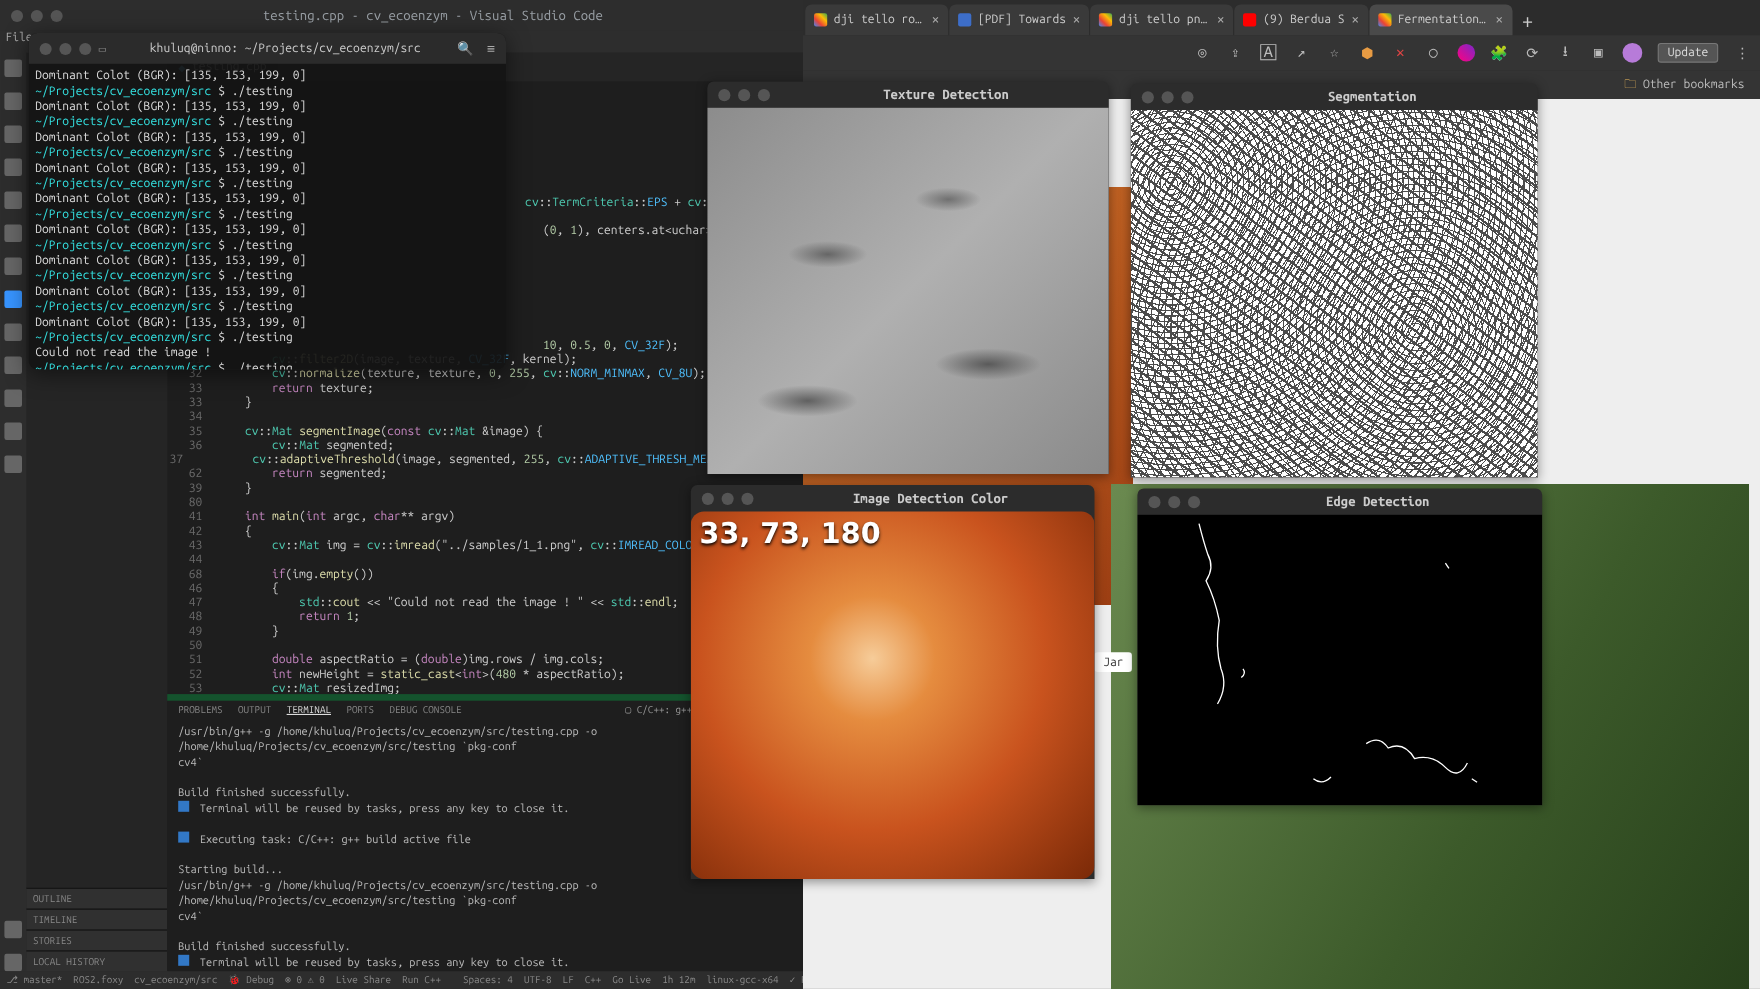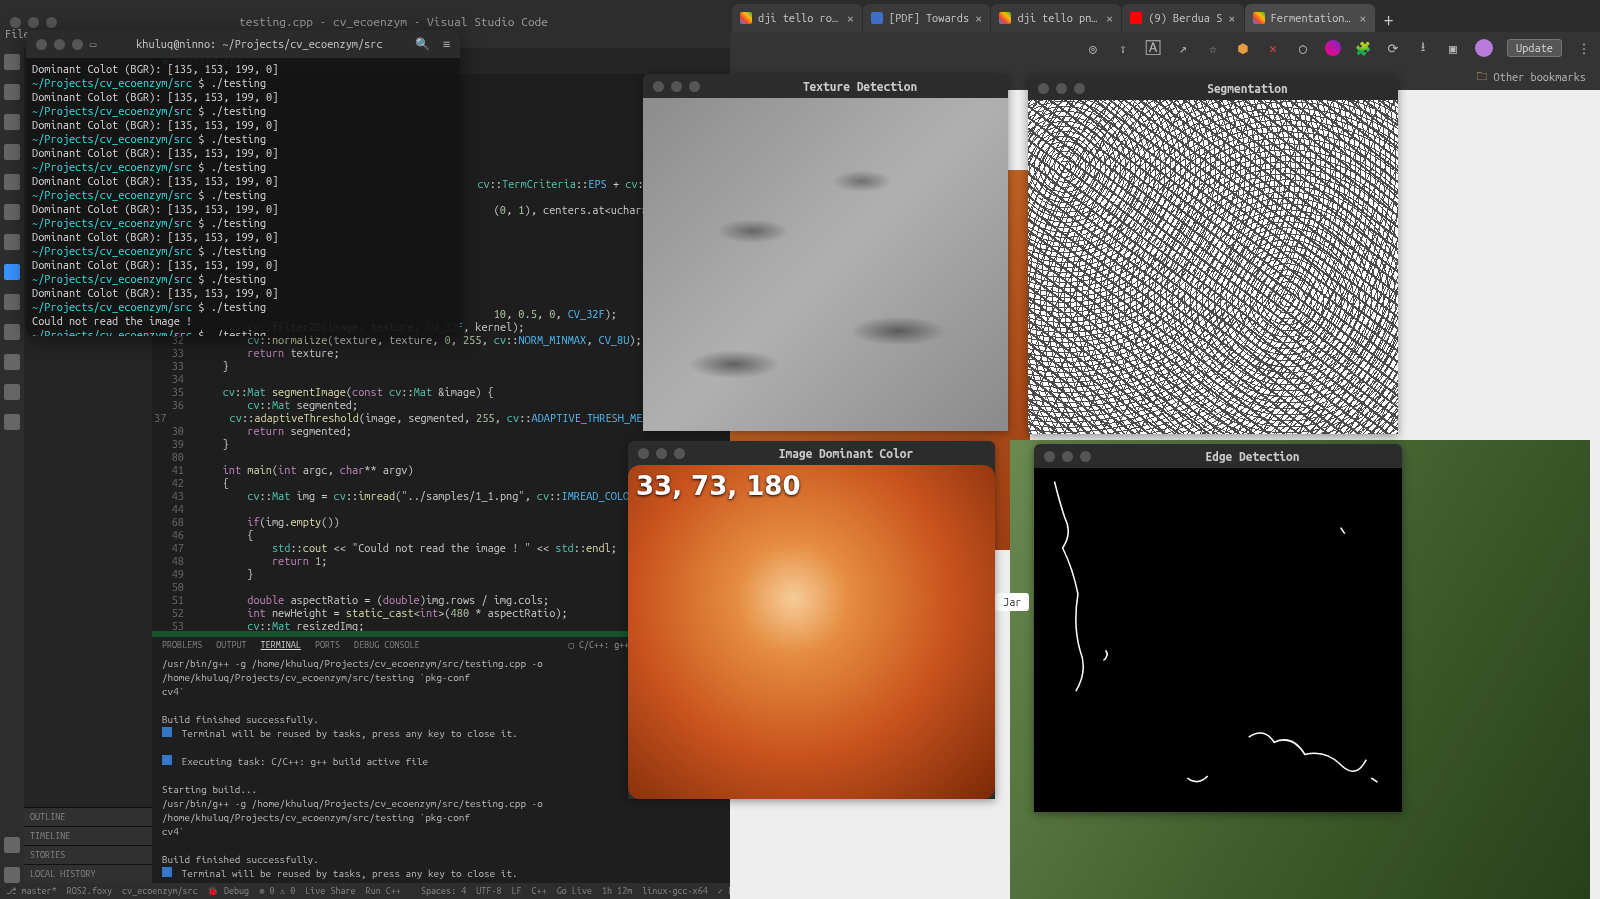--- a/index.html
+++ b/index.html
@@ -2,21 +2,21 @@
 <html><head>
 <meta charset="utf-8">
 <style>
   * { margin:0; padding:0; box-sizing:border-box; }
   body { width:1600px; height:899px; background:#1e1e1e; font-family:"Ubuntu Mono","Consolas",monospace; font-size:12px; color:#ccc; overflow:hidden; position:relative; }
 
   
   #vscode { position:absolute; left:0; top:0; width:730px; height:899px; background:#2d2d2d; }
 
   
-  #vscode-titlebar { height:28px; background:#2d2d2d; display:flex; align-items:flex-end; color:#9aa0a6; font-size:12px; }
+  #vscode-titlebar { height:28px; background:#2d2d2d; display:flex; align-items:center; color:#9aa0a6; font-size:12px; }
   .traffic-lights { display:flex; gap:7px; padding-left:10px; }
   .traffic-lights span { width:11px; height:11px; border-radius:50%; background:#555; display:inline-block; }
   #vscode-title { flex:1; text-align:center; }
 
   
   #vscode-menu { height:20px; padding-left:5px; color:#aaa; font-size:11px; }
 
   
   #activity-bar { position:absolute; left:0; top:48px; width:24px; bottom:16px; background:#2d2d2d; display:flex; flex-direction:column; align-items:center; gap:14px; padding-top:6px; }
   #activity-bar .act-icon { width:16px; height:16px; background:#666; border-radius:2px; }
@@ -116,21 +116,21 @@
       repeating-linear-gradient(-63deg,#000 0 1px,transparent 1px 11px);
     opacity:.7; mix-blend-mode:multiply;
   }
 
   #win-color { left:628px; top:441px; width:367px; height:358px; }
   #win-color .cv-body { background:
       radial-gradient(circle at 45% 40%, #f6cc99 0%, #e58c3f 20%, #c9531e 55%, #7a2907 100%); border-radius: 12px;
   }
   #win-color .cv-body .coloroverlay { position:absolute; left:8px; top:6px; color:#fff; font-size:26px; font-weight:bold; text-shadow:0 1px 3px #000; font-family:"DejaVu Sans",sans-serif; }
 
-  #win-edge { left:1034px; top:444px; width:368px; height:368px; }
+  #win-edge { left:1034px; top:444px; width:368px; height:288px; }
   #win-edge .cv-body { background:#000; }
   #win-edge svg { width:100%; height:100%; }
   #win-edge path { stroke:#fff; stroke-width:1.5; fill:none; }
 
 </style>
 </head>
 <body>
 
 <div id="vscode">
 
@@ -203,21 +203,21 @@
         <div class="line"><span class="ln"></span><span></span></div>
         <div class="line"><span class="ln"></span><span>                                                <span class="tok-num">10</span>, <span class="tok-num">0.5</span>, <span class="tok-num">0</span>, <span class="tok-const">CV_32F</span>);</span></div>
         <div class="line"><span class="ln">31</span><span>        <span class="tok-ns">cv</span>::<span class="tok-func">filter2D</span>(image, texture, <span class="tok-const">CV_32F</span>, kernel);</span></div>
         <div class="line"><span class="ln">32</span><span>        <span class="tok-ns">cv</span>::<span class="tok-func">normalize</span>(texture, texture, <span class="tok-num">0</span>, <span class="tok-num">255</span>, <span class="tok-ns">cv</span>::<span class="tok-const">NORM_MINMAX</span>, <span class="tok-const">CV_8U</span>);</span></div>
         <div class="line"><span class="ln">33</span><span>        <span class="tok-kw">return</span> texture;</span></div>
         <div class="line"><span class="ln">33</span><span>    }</span></div>
         <div class="line"><span class="ln">34</span><span></span></div>
         <div class="line"><span class="ln">35</span><span>    <span class="tok-ns">cv</span>::<span class="tok-type">Mat</span> <span class="tok-func">segmentImage</span>(<span class="tok-kw">const</span> <span class="tok-ns">cv</span>::<span class="tok-type">Mat</span> &amp;image) {</span></div>
         <div class="line"><span class="ln">36</span><span>        <span class="tok-ns">cv</span>::<span class="tok-type">Mat</span> segmented;</span></div>
         <div class="line"><span class="ln">37</span><span>        <span class="tok-ns">cv</span>::<span class="tok-func">adaptiveThreshold</span>(image, segmented, <span class="tok-num">255</span>, <span class="tok-ns">cv</span>::<span class="tok-const">ADAPTIVE_THRESH_MEAN_C</span>, <span class="tok-ns">cv</span>::<span class="tok-const">THRESH_BINARY</span>, , );</span></div>
-        <div class="line"><span class="ln">30</span><span>        <span class="tok-kw">return</span> segmented;</span></div>
+        <div class="line"><span class="ln">62</span><span>        <span class="tok-kw">return</span> segmented;</span></div>
         <div class="line"><span class="ln">39</span><span>    }</span></div>
         <div class="line"><span class="ln">80</span><span></span></div>
         <div class="line"><span class="ln">41</span><span>    <span class="tok-kw">int</span> <span class="tok-func">main</span>(<span class="tok-kw">int</span> argc, <span class="tok-kw">char</span>** argv)</span></div>
         <div class="line"><span class="ln">42</span><span>    {</span></div>
         <div class="line"><span class="ln">43</span><span>        <span class="tok-ns">cv</span>::<span class="tok-type">Mat</span> img = <span class="tok-ns">cv</span>::<span class="tok-func">imread</span>("../samples/1_1.png", <span class="tok-ns">cv</span>::<span class="tok-const">IMREAD_COLOR</span>);</span></div>
         <div class="line"><span class="ln">44</span><span></span></div>
         <div class="line"><span class="ln">68</span><span>        <span class="tok-kw">if</span>(img.<span class="tok-func">empty</span>())</span></div>
         <div class="line"><span class="ln">46</span><span>        {</span></div>
         <div class="line"><span class="ln">47</span><span>            <span class="tok-ns">std</span>::<span class="tok-func">cout</span> &lt;&lt; "Could not read the image ! " &lt;&lt; <span class="tok-ns">std</span>::<span class="tok-func">endl</span>;</span></div>
         <div class="line"><span class="ln">48</span><span>            <span class="tok-kw">return</span> <span class="tok-num">1</span>;</span></div>
@@ -385,21 +385,21 @@
     </div>
 </div>
 
 <div class="cvwin" id="win-color">
   <div class="cv-header">
     <div class="traffic-lights">
         <span></span>
         <span></span>
         <span></span>
       </div>
-    <div class="cv-title">Image Dominant Color</div>
+    <div class="cv-title">Image Detection Color</div>
   </div>
   <div class="cv-body">
     <div class="coloroverlay">33, 73, 180</div>
   </div>
 </div>
 
 <div class="cvwin" id="win-edge">
   <div class="cv-header">
     <div class="traffic-lights">
         <span></span>

